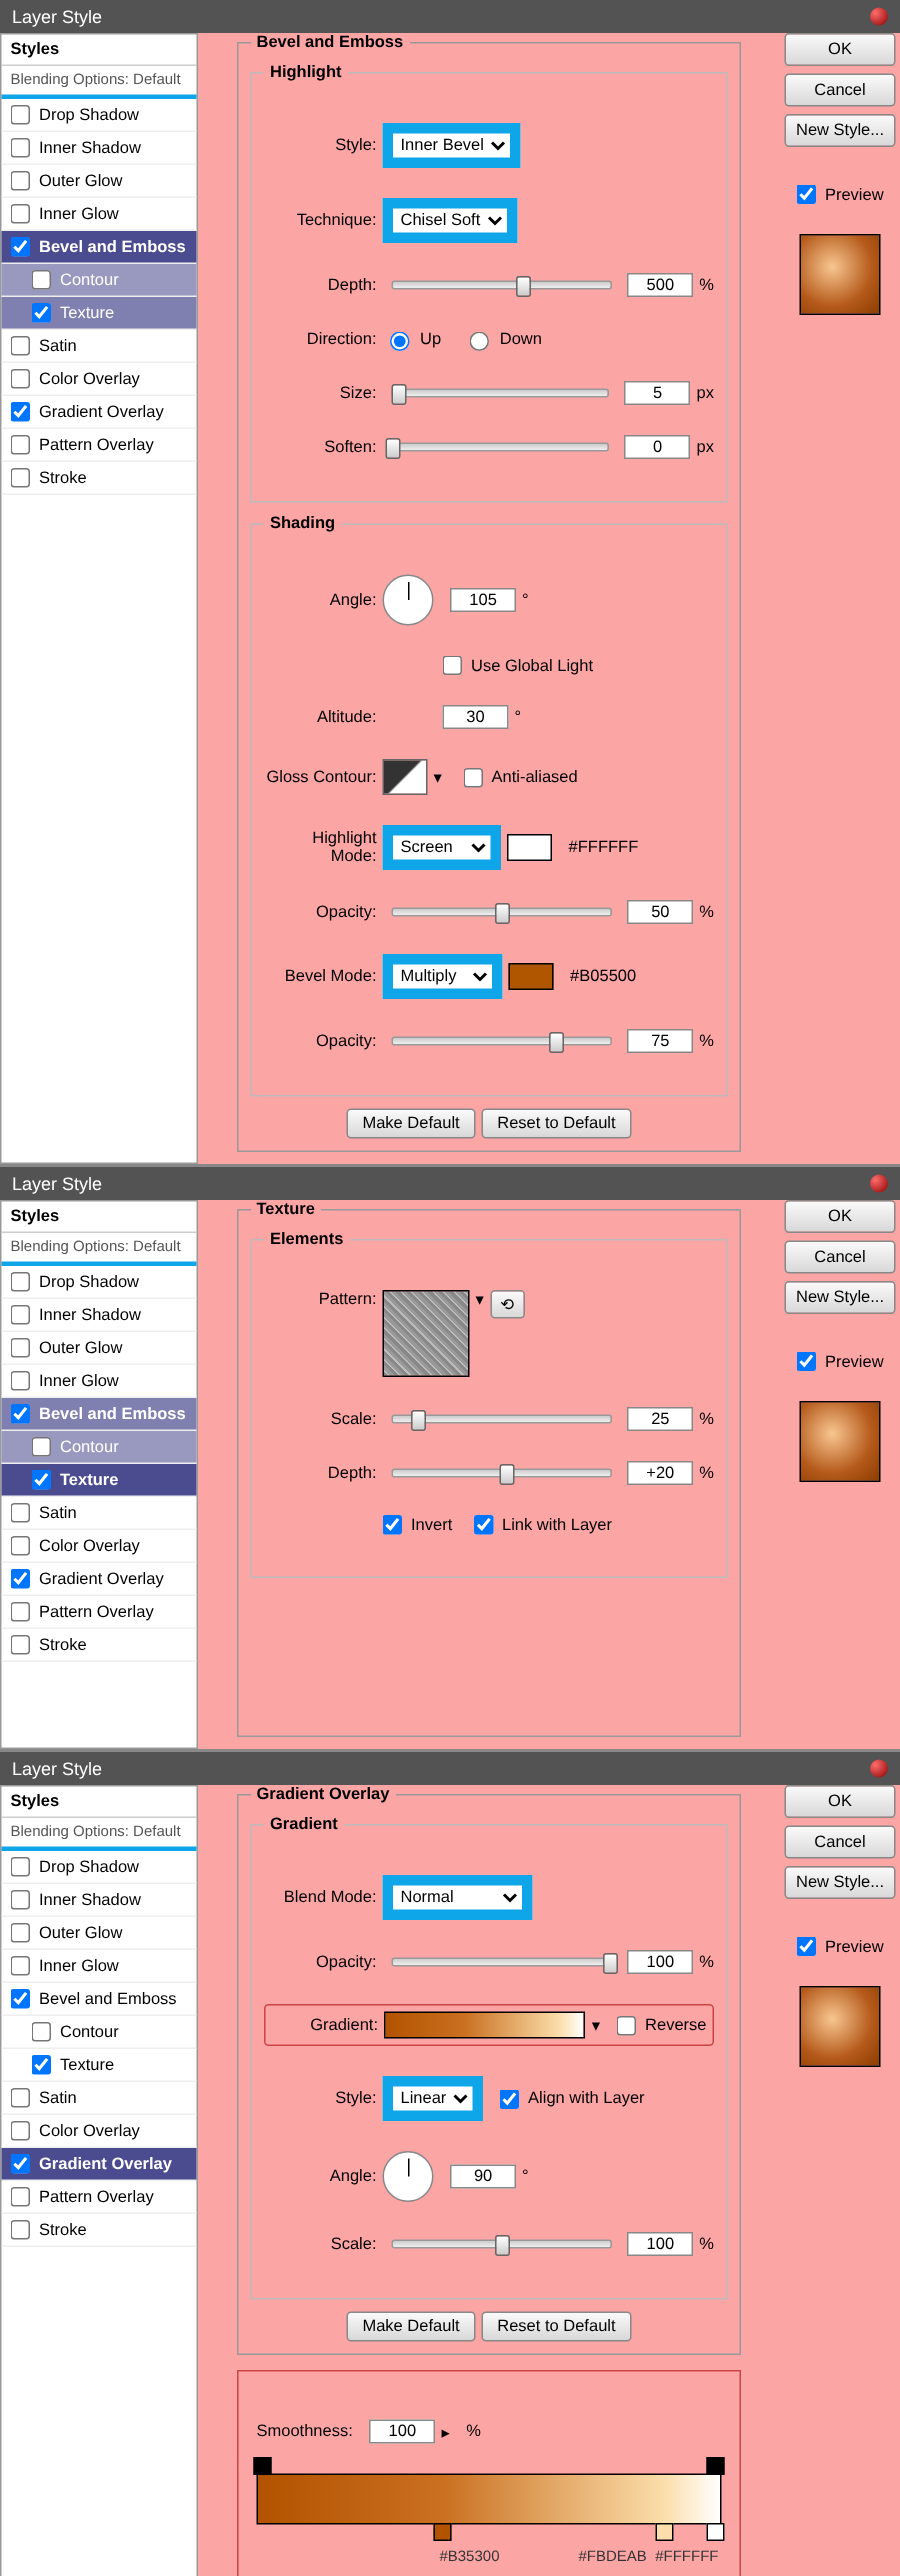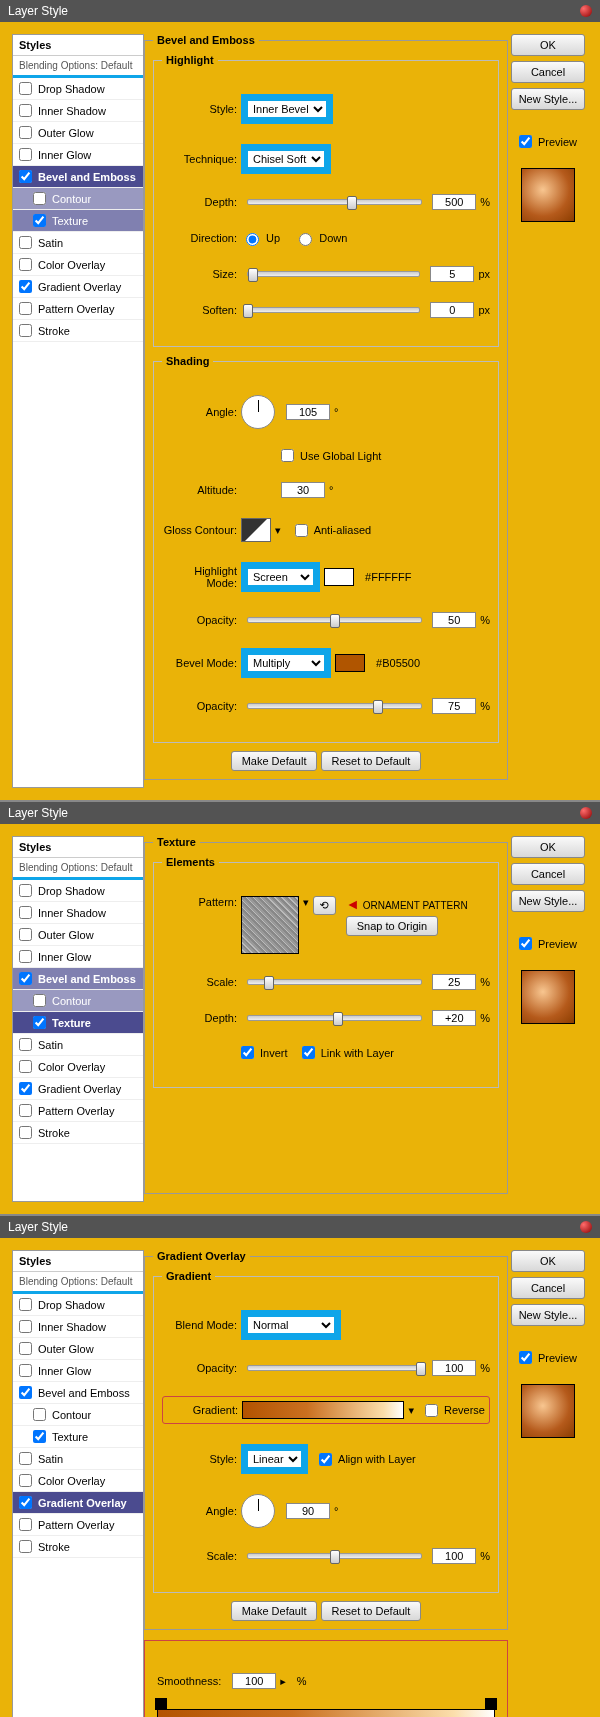--- a/index.html
+++ b/index.html
@@ -1,19 +1,19 @@
 <!DOCTYPE html>
 <html><head>
 <meta charset="utf-8">
 <style>
 body{margin:0;background:#888;font-family:Tahoma,Arial,sans-serif;font-size:11px;color:#000;width:600px}
 .dialog{background:#535353;margin-bottom:2px}
 .titlebar{background:#535353;color:#fff;padding:4px 8px;display:flex;justify-content:space-between;align-items:center;font-size:12px}
 .close-dot{width:12px;height:12px;border-radius:50%;background:radial-gradient(circle at 30% 30%,#ff6b6b,#8b0000)}
-.dbody{background:#eab308;padding:12px;display:flex;gap:0}
+.dbody{background:#fca5a5;display:flex;gap:26px}
 .styles-panel{background:#fff;border:1px solid #999;width:130px;flex-shrink:0}
 .styles-title{padding:4px 6px;border-bottom:1px solid #ccc;font-weight:bold}
 .styles-sub{padding:4px 6px;border-bottom:3px solid #0ea5e9;font-size:10px;color:#555}
 .style-item{padding:4px 6px;display:flex;align-items:center;gap:4px;border-bottom:1px solid #eee;cursor:pointer}
 .style-item.active{background:#4b4b8f;color:#fff}
 .style-item.sub-active{background:#8080b0;color:#fff}
 .style-item.sub{padding-left:20px}
 .style-item.sub2{padding-left:20px;background:#9999c0;color:#fff}
 input[type=checkbox]{margin:0 2px 0 0}
 .center{flex:1}
@@ -168,21 +168,21 @@
 <div class="row" style="margin-top:8px"><span class="lbl">Gloss Contour:</span><span class="contour-box"></span><span>▾</span>&nbsp;&nbsp;<input type="checkbox" style=""><span>Anti-aliased</span></div>
 <div class="row" style="margin-top:8px"><span class="lbl">Highlight Mode:</span><select style="width:79px"><option>Screen</option></select><span class="color-box" style="background:#fff"></span>&nbsp;<span>#FFFFFF</span></div>
 <div class="row">
               <span class="lbl">Opacity:</span>
               <div class="slider">
                 <div class="thumb" style="left:50%"></div>
               </div>
               <input class="num" value="50" style="">
               <span>%</span>
             </div>
-<div class="row"><span class="lbl">Bevel Mode:</span><select style="width:90px"><option>Multiply</option></select><span class="color-box" style="background:#B05500"></span>&nbsp;<span>#B05500</span></div>
+<div class="row"><span class="lbl">Bevel Mode:</span><select style="width:80px"><option>Multiply</option></select><span class="color-box" style="background:#B05500"></span>&nbsp;<span>#B05500</span></div>
 <div class="row">
               <span class="lbl">Opacity:</span>
               <div class="slider">
                 <div class="thumb" style="left:75%"></div>
               </div>
               <input class="num" value="75" style="">
               <span>%</span>
             </div>
 </fieldset>
 <div class="btnrow"><span class="btn">Make Default</span> <span class="btn">Reset to Default</span></div>
@@ -264,24 +264,20 @@
 <div class="center">
 <fieldset style="min-height:340px">
           <legend>Texture</legend>
 <fieldset class="inner">
             <legend>Elements</legend>
 <div class="row" style="align-items:flex-start">
 <span class="lbl">Pattern:</span>
 <span class="pattern-box"></span>
               <span>▾</span>
 <span class="btn" style="padding:2px 6px">⟲</span>
-<div style="margin-left:6px">
-<div><span class="arrow-red">◄</span> <span style="font-size:10px">ORNAMENT PATTERN</span></div>
-<div class="btn" style="margin-top:4px">Snap to Origin</div>
-</div>
 </div>
 <div class="row">
               <span class="lbl">Scale:</span>
               <div class="slider">
                 <div class="thumb" style="left:12%"></div>
               </div>
               <input class="num" value="25" style="">
               <span>%</span>
             </div>
 <div class="row">

